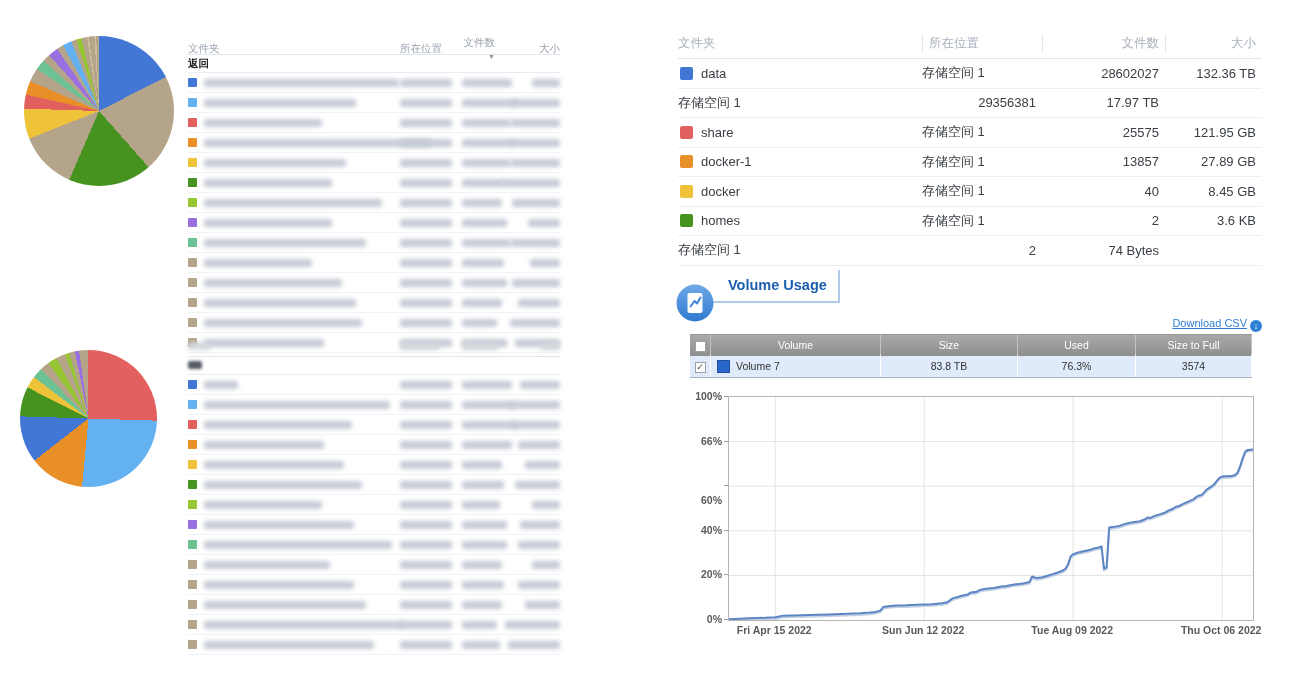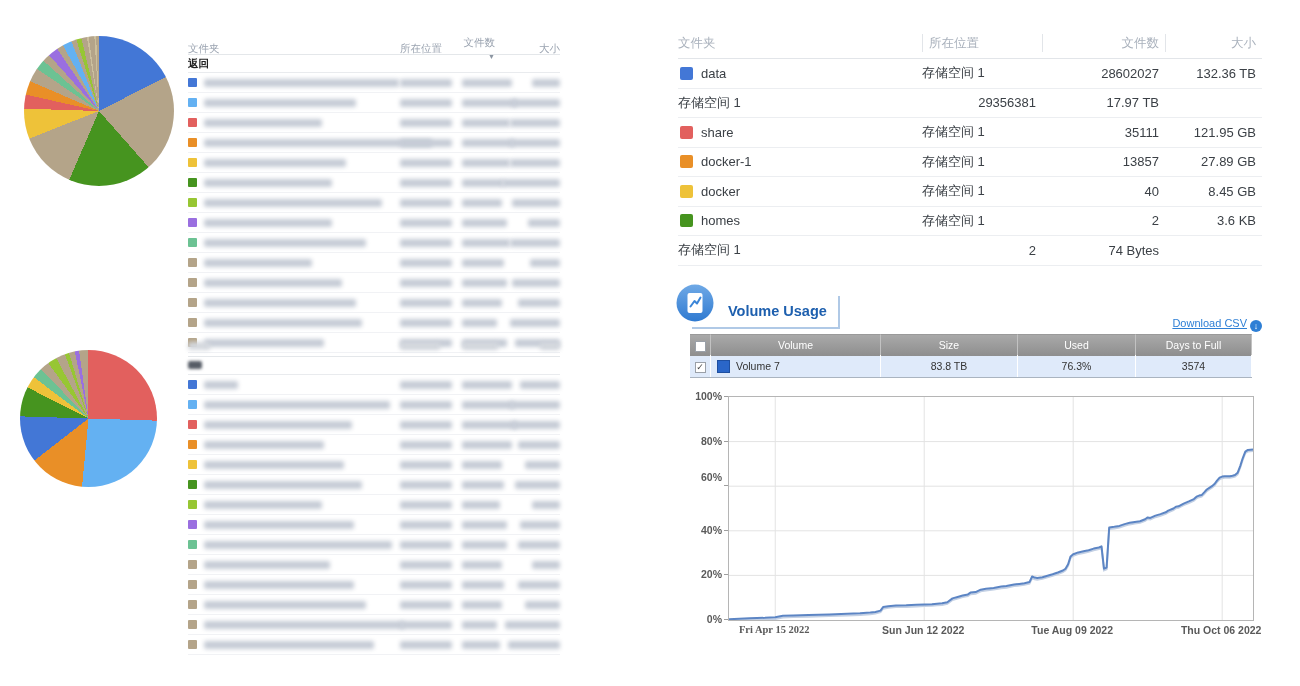--- a/index.html
+++ b/index.html
@@ -38,21 +38,21 @@
   .rt-head>div{height:18px;line-height:18px;}
   .rt-head>div+div{border-left:1px solid #e2e5e9;padding-left:6px;}
   .rt-row{display:grid;grid-template-columns:244px 120px 123px 97px;height:28.5px;align-items:center;
           font-size:13px;color:#3b4046;border-bottom:1px solid #eceef1;}
   .rt-name{display:flex;align-items:center;gap:8px;padding-left:2px;}
   .rt-swatch{width:13px;height:13px;border-radius:2px;display:inline-block;}
   .rt-count,.rt-size,.rt-h-count,.rt-h-size{text-align:right;padding-right:6px;}
 
   
   #vu-icon{position:absolute;left:676px;top:284px;width:38px;height:38px;}
-  #vu-titlebox{position:absolute;left:692px;top:296px;width:146px;height:31px;
+  #vu-titlebox{position:absolute;left:692px;top:270px;width:146px;height:31px;
                border-right:2px solid #b0c9e6;border-bottom:2px solid #b0c9e6;}
   #vu-title{position:absolute;left:36px;top:7px;font-size:14.5px;font-weight:bold;color:#1d5fae;white-space:nowrap;}
   #download-csv{position:absolute;top:317px;left:1150px;width:112px;text-align:right;font-size:11px;}
   #download-csv a{color:#2e7fd5;text-decoration:underline;cursor:pointer;}
   .dl-circle{display:inline-block;width:12px;height:12px;border-radius:50%;background:#2e7fd5;color:#fff;
              font-size:9px;line-height:12px;text-align:center;vertical-align:-2px;margin-left:3px;font-weight:bold;}
 
   #vtable{position:absolute;left:690px;top:334px;width:562px;font-size:10.5px;}
   .vt-head{display:grid;grid-template-columns:21px 170px 137px 118px 116px;height:21px;}
   .vt-head>div{background:linear-gradient(#a9a9a9,#8e8e8e);color:#fff;text-align:center;line-height:21px;
@@ -321,21 +321,21 @@
           <div class="rt-loc">存储空间 1</div>
           <div class="rt-count">29356381</div>
           <div class="rt-size">17.97 TB</div>
         </div>
         <div class="rt-row">
           <div class="rt-name">
             <span class="rt-swatch" style="background: rgb(226, 96, 94);"></span>
             <span>share</span>
           </div>
           <div class="rt-loc">存储空间 1</div>
-          <div class="rt-count">35111</div>
+          <div class="rt-count">25575</div>
           <div class="rt-size">121.95 GB</div>
         </div>
         <div class="rt-row">
           <div class="rt-name">
             <span class="rt-swatch" style="background: rgb(233, 143, 39);"></span>
             <span>docker-1</span>
           </div>
           <div class="rt-loc">存储空间 1</div>
           <div class="rt-count">13857</div>
           <div class="rt-size">27.89 GB</div>
@@ -383,21 +383,21 @@
   <div id="download-csv">
     <a>Download CSV</a><span class="dl-circle">↓</span>
   </div>
 
   <div id="vtable">
     <div class="vt-head">
       <div><span class="cbx"></span></div>
       <div>Volume</div>
       <div>Size</div>
       <div>Used</div>
-      <div>Days to Full</div>
+      <div>Size to Full</div>
     </div>
     <div class="vt-row">
       <div><span class="cbx">✓</span></div>
       <div class="vt-vol">
           <span class="vt-swatch"></span>
           <span>Volume 7</span>
         </div>
       <div>83.8 TB</div>
       <div>76.3%</div>
       <div>3574</div>
@@ -418,25 +418,25 @@
         <polyline points="0.0,222.3 20.5,221.2 36.0,220.8 46.2,220.3 53.9,218.8 64.2,218.5 79.6,218.1 100.2,217.4 118.2,216.8 131.0,216.3 141.3,215.6 146.4,215.0 151.5,213.6 154.1,210.1 159.3,209.2 167.0,208.5 177.2,208.3 187.5,207.8 195.2,207.4 202.9,207.2 208.1,206.7 213.2,206.3 218.3,205.2 223.5,201.4 228.6,200.0 233.7,198.5 238.9,197.4 241.5,195.6 246.6,195.1 251.7,192.7 256.9,191.8 264.6,190.9 272.3,189.6 277.4,189.1 285.1,187.5 290.3,186.9 295.4,186.2 300.5,185.1 303.1,179.5 305.7,180.6 308.2,181.1 313.4,180.2 318.5,178.8 323.6,177.3 328.8,175.5 333.9,173.5 336.5,171.7 339.1,167.3 341.6,159.4 344.2,157.2 349.3,155.4 354.5,154.3 359.6,153.2 364.7,151.6 369.9,150.5 372.5,149.4 375.0,171.7 377.6,170.6 380.2,130.5 385.3,129.8 390.4,128.9 395.6,127.1 400.7,125.8 405.8,124.9 411.0,124.2 416.1,122.2 418.7,120.4 421.3,120.9 426.4,118.6 431.5,117.1 436.7,115.3 439.2,113.7 444.4,111.5 446.9,109.7 449.5,109.3 454.6,106.6 459.8,104.4 464.9,102.1 467.5,99.7 470.1,98.6 472.6,98.1 475.2,95.4 477.8,92.5 480.3,90.8 482.9,89.2 485.5,87.0 488.0,83.6 490.6,80.7 493.2,79.6 495.7,79.2 500.9,79.2 503.5,78.7 506.0,78.0 508.6,75.8 511.2,69.1 513.7,61.3 516.3,54.6 518.9,52.9 524.0,52.4" fill="none" stroke="#5c85c4" stroke-width="2" stroke-linejoin="round"></polyline>
       </svg>
   </div>
   <div id="chart-labels">
       <div class="ylab" style="left: 682px; top: 613px;">0%</div>
       <div class="ytick" style="left: 724px; top: 619px;"></div>
       <div class="ylab" style="left: 682px; top: 568.4px;">20%</div>
       <div class="ytick" style="left: 724px; top: 574.4px;"></div>
       <div class="ylab" style="left: 682px; top: 523.8px;">40%</div>
       <div class="ytick" style="left: 724px; top: 529.8px;"></div>
-      <div class="ylab" style="left: 682px; top: 471px;">60%</div>
+      <div class="ylab" style="left: 682px; top: 494px;">60%</div>
       <div class="ytick" style="left: 724px; top: 485.2px;"></div>
-      <div class="ylab" style="left: 682px; top: 434.6px;">80%</div>
+      <div class="ylab" style="left: 682px; top: 434.6px;">66%</div>
       <div class="ytick" style="left: 724px; top: 440.6px;"></div>
       <div class="ylab" style="left: 682px; top: 390px;">100%</div>
       <div class="ytick" style="left: 724px; top: 396px;"></div>
-      <div class="xlab" style="left: 774.235px; font-family: Liberation Serif, serif;">Fri Apr 15 2022</div>
+      <div class="xlab" style="left: 774.235px;">Fri Apr 15 2022</div>
       <div class="xlab" style="left: 923.216px;">Sun Jun 12 2022</div>
       <div class="xlab" style="left: 1072.2px;">Tue Aug 09 2022</div>
       <div class="xlab" style="left: 1221.18px;">Thu Oct 06 2022</div>
     </div>
 
 </div>
 
 </body></html>

